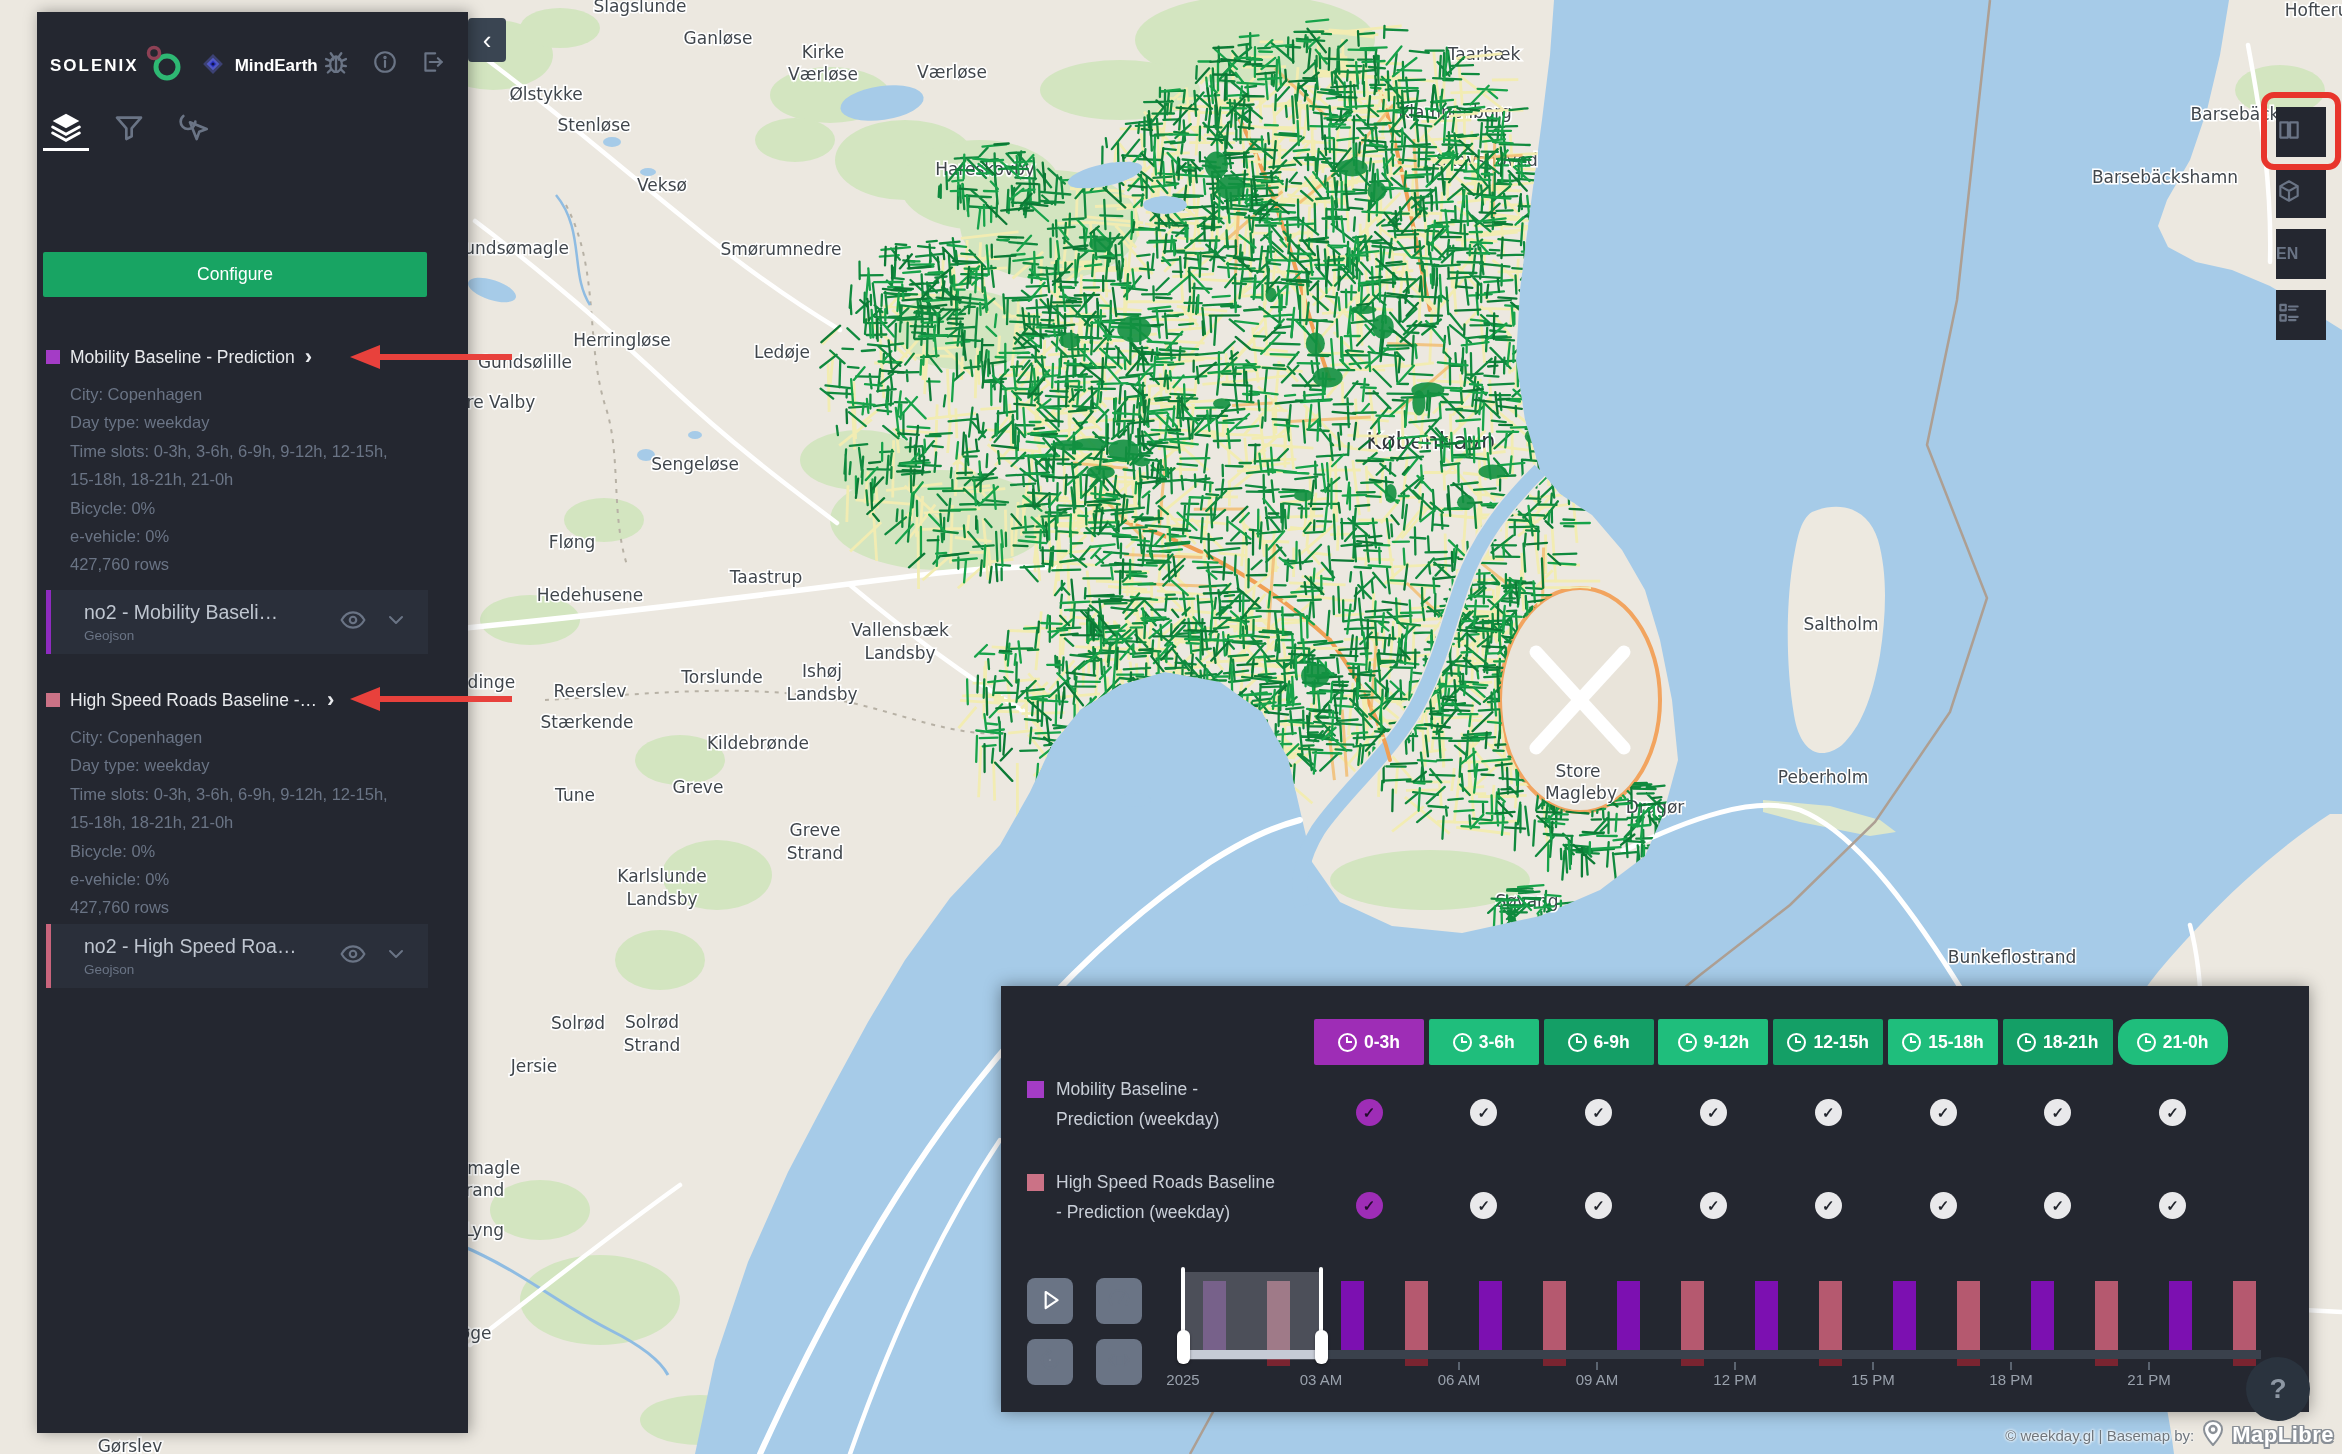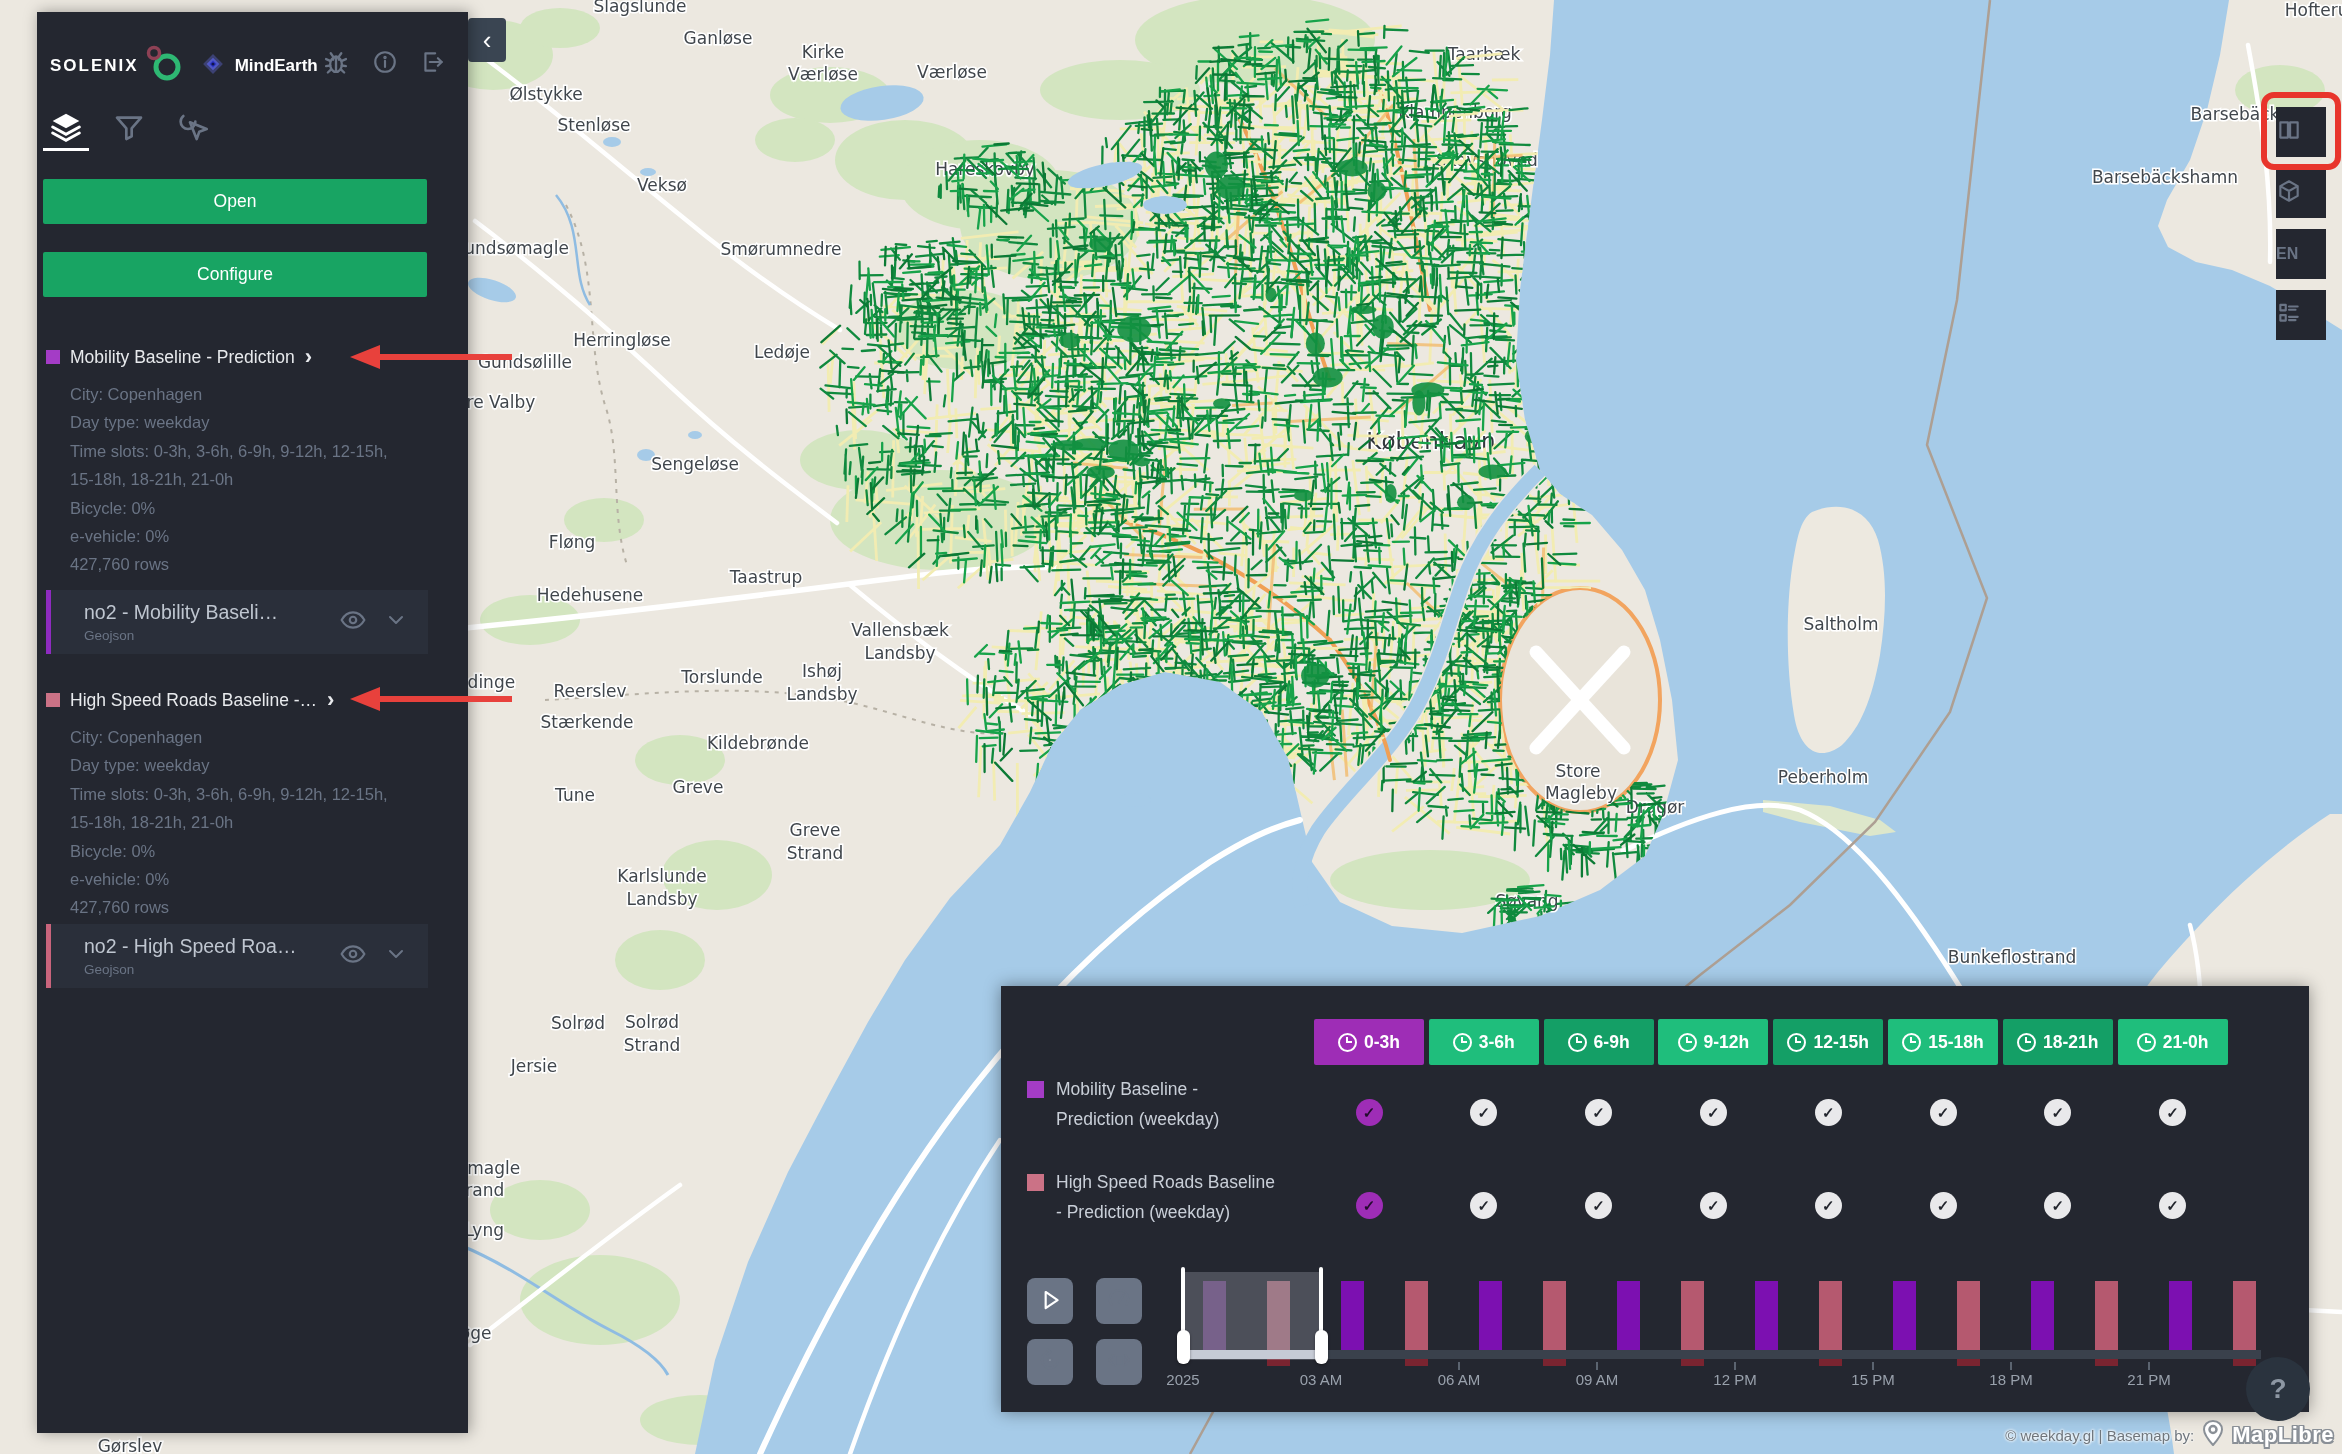--- a/index.html
+++ b/index.html
@@ -383,23 +383,20 @@
       <svg width="32" height="34" viewBox="0 0 24 24">
             <g class="icon-stroke">
               <circle cx="9" cy="8" r="5.5" stroke-dasharray="22 13"></circle>
               <path d="M10.5 8.5 L15.5 21 L17.5 15.5 L23 13.5 Z"></path>
             </g>
           </svg>
     </span>
   </div>
   <div id="tab-underline"></div>
 
-  <div class="side-btn" style="top:167px;">
-        <span>Open</span>
-      </div>
   <div class="side-btn" style="top:240px;">
         <span>Configure</span>
       </div>
 
   <div id="layer-list">
         <div class="layer-group" style="top: 334px;">
           <div class="lg-header">
             <span class="lg-swatch" style="background: rgb(164, 60, 198);"></span>
             <span class="lg-title">Mobility Baseline - Prediction</span>
             <span class="lg-chev">›</span>
@@ -492,21 +489,21 @@
           <span>12-15h</span>
         </div>
         <div class="slot" style="left: 887px; background: rgb(31, 190, 124);">
           <span class="clock"></span>
           <span>15-18h</span>
         </div>
         <div class="slot" style="left: 1001.8px; background: rgb(20, 159, 102);">
           <span class="clock"></span>
           <span>18-21h</span>
         </div>
-        <div class="slot" style="left: 1116.6px; background: rgb(31, 190, 124);">
+        <div class="slot" style="left: 1116.6px; background: rgb(31, 190, 124); border-radius: 18px;">
           <span class="clock"></span>
           <span>21-0h</span>
         </div>
       </div>
   <div id="legendrows">
         <div class="legend-swatch" style="top: 95px; background: rgb(164, 60, 198);"></div>
         <div class="legend-label" style="top: 88px;">
           <div>Mobility Baseline -</div>
           <div>Prediction (weekday)</div>
         </div>

